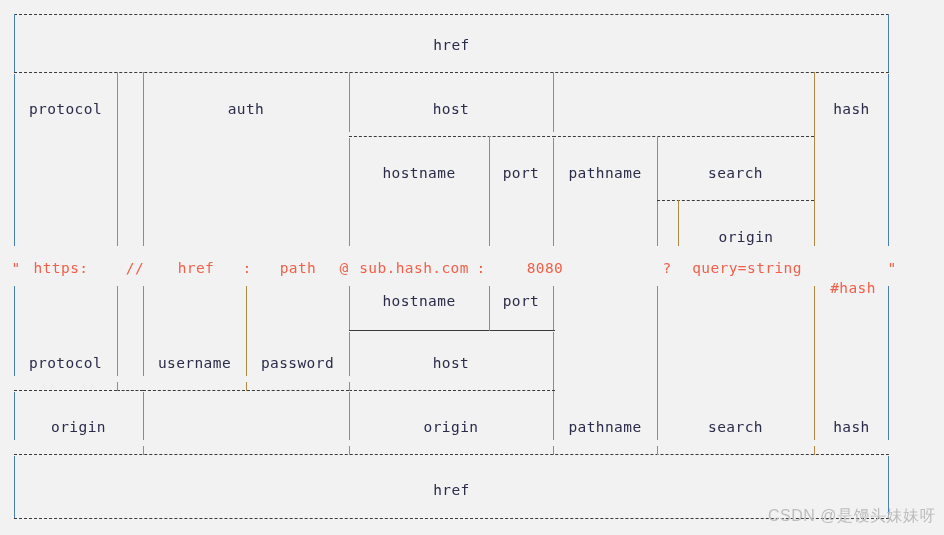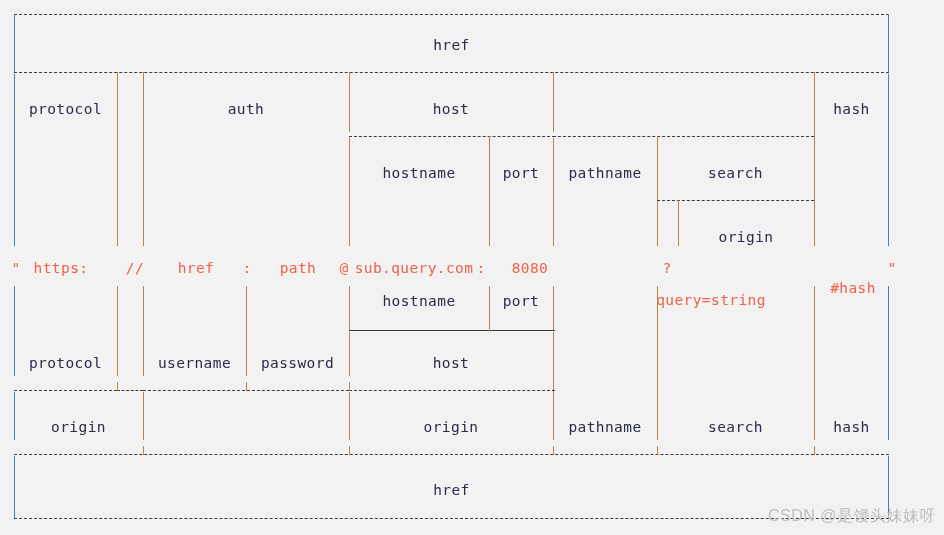--- a/index.html
+++ b/index.html
@@ -135,25 +135,25 @@
 
   <div class="cell" style="left:678px; top:224px; width:136px; height:26px;">origin</div>
 
   <div class="urltok quote" style="left:8px;   top:255px; width:16px; height:26px;">"</div>
   <div class="urltok" style="left:30px;  top:255px; width:62px; height:26px;">https:</div>
   <div class="urltok" style="left:122px; top:255px; width:26px; height:26px;">//</div>
   <div class="urltok" style="left:172px; top:255px; width:48px; height:26px;">href</div>
   <div class="urltok" style="left:240px; top:255px; width:14px; height:26px;">:</div>
   <div class="urltok" style="left:274px; top:255px; width:48px; height:26px;">path</div>
   <div class="urltok" style="left:336px; top:255px; width:16px; height:26px;">@</div>
-  <div class="urltok" style="left:358px; top:255px; width:112px; height:26px;">sub.query.com</div>
+  <div class="urltok" style="left:358px; top:255px; width:112px; height:26px;">sub.hash.com</div>
   <div class="urltok" style="left:474px; top:255px; width:14px; height:26px;">:</div>
-  <div class="urltok" style="left:509px; top:255px; width:42px; height:26px;">8080</div>
+  <div class="urltok" style="left:524px; top:255px; width:42px; height:26px;">8080</div>
   <div class="urltok" style="left:660px; top:255px; width:14px; height:26px;">?</div>
-  <div class="urltok" style="left:648px; top:255px; width:126px; height:26px;margin-top:32px;">query=string</div>
+  <div class="urltok" style="left:684px; top:255px; width:126px; height:26px;">query=string</div>
   <div class="urltok" style="left:822px; top:255px; width:62px; height:26px;margin-top:20px;">#hash</div>
   <div class="urltok quote" style="left:884px; top:255px; width:16px; height:26px;">"</div>
 
   <div class="vbar" style="left:349px; top:286px; height:44px;"></div>
   <div class="vbar" style="left:489px; top:286px; height:44px;"></div>
   <div class="vbar" style="left:553px; top:286px; height:44px;"></div>
 
   <div class="cell" style="left:349px; top:288px; width:140px; height:26px;">hostname</div>
   <div class="cell" style="left:489px; top:288px; width:64px; height:26px;">port</div>
 

